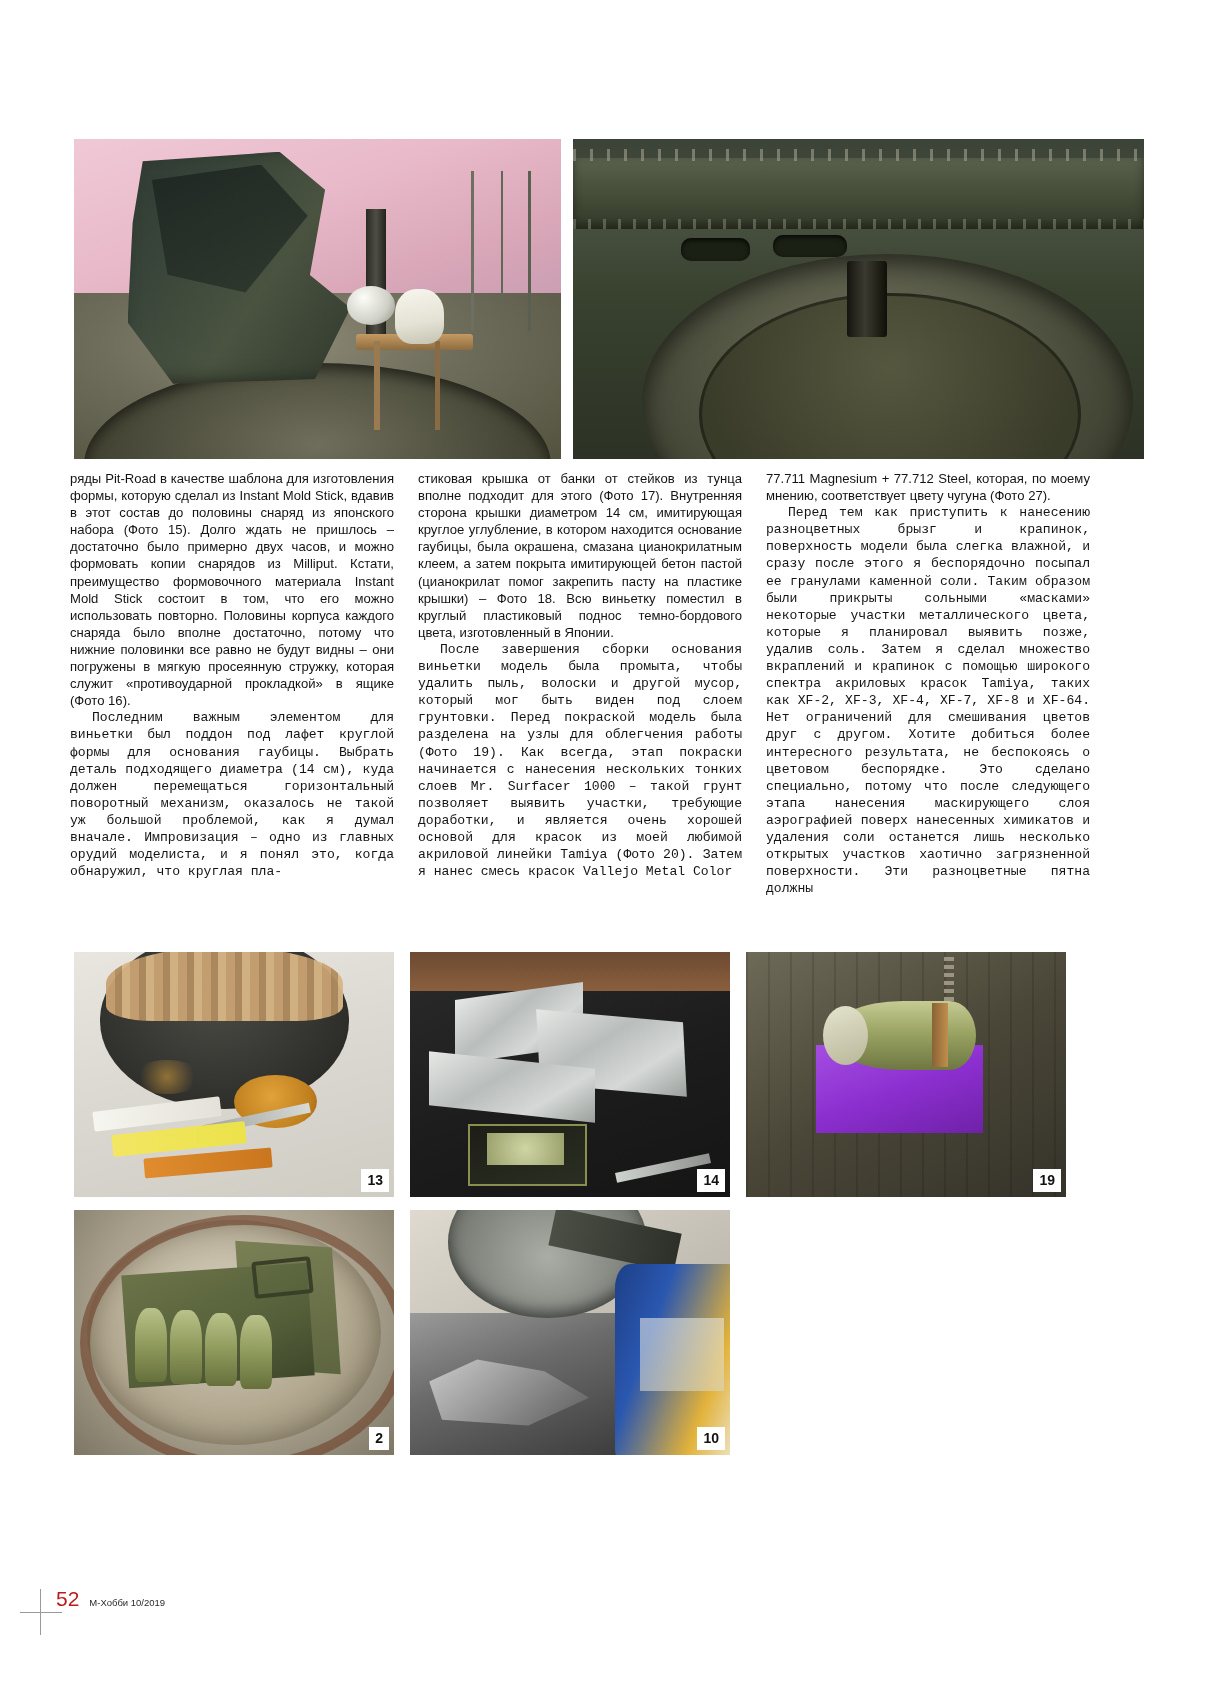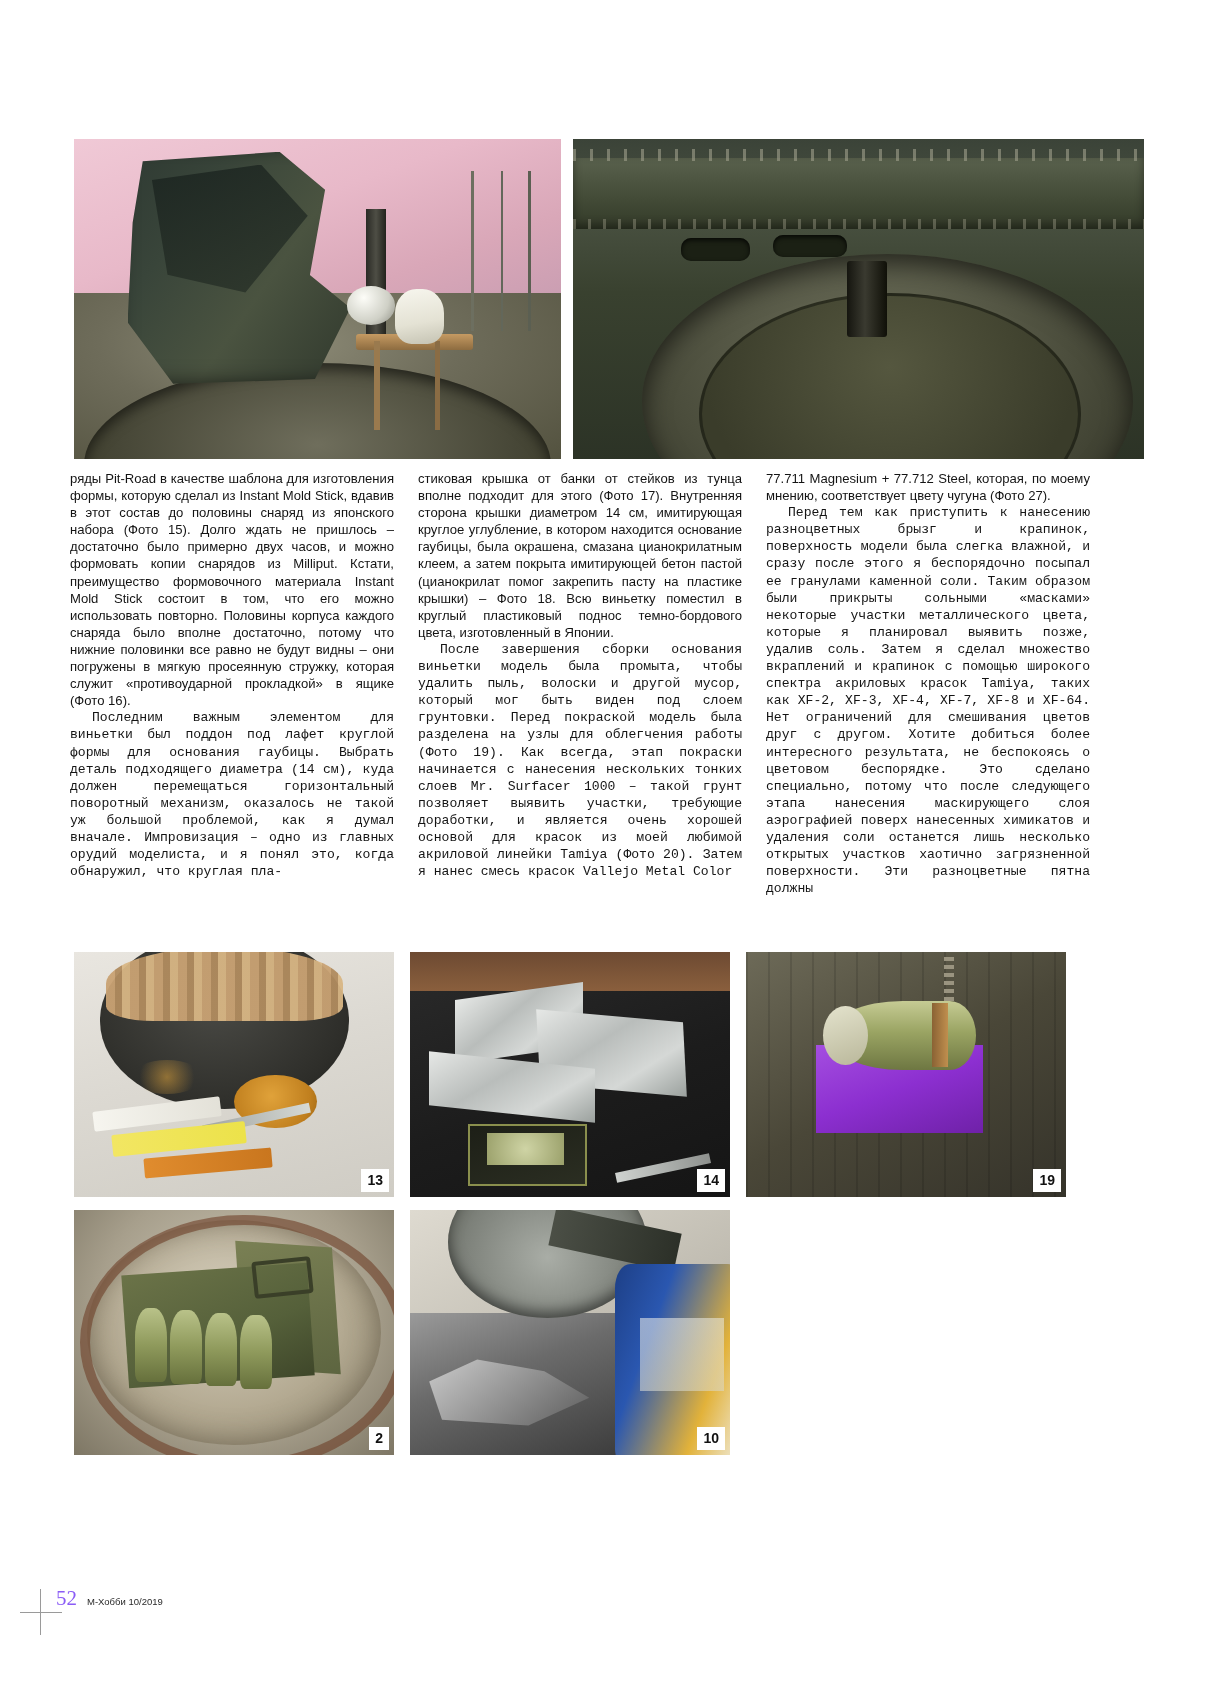--- a/index.html
+++ b/index.html
@@ -321,22 +321,22 @@
   .footer {
     position: absolute;
     left: 56px;
     bottom: 84px;
     display: flex;
     align-items: baseline;
     gap: 10px;
   }
   .pagenum {
     font-size: 21px;
-    color: #8b5cf6;
-    font-family: Liberation Serif, serif;
+    color: #b91c1c;
+    font-family: Liberation Sans, sans-serif;
   }
   .issue {
     font-size: 9.5px;
     color: #2a2a2a;
     font-family: "Liberation Sans", sans-serif;
   }
   .crop-mark-v {
     position: absolute;
     left: 40px;
     bottom: 60px;

